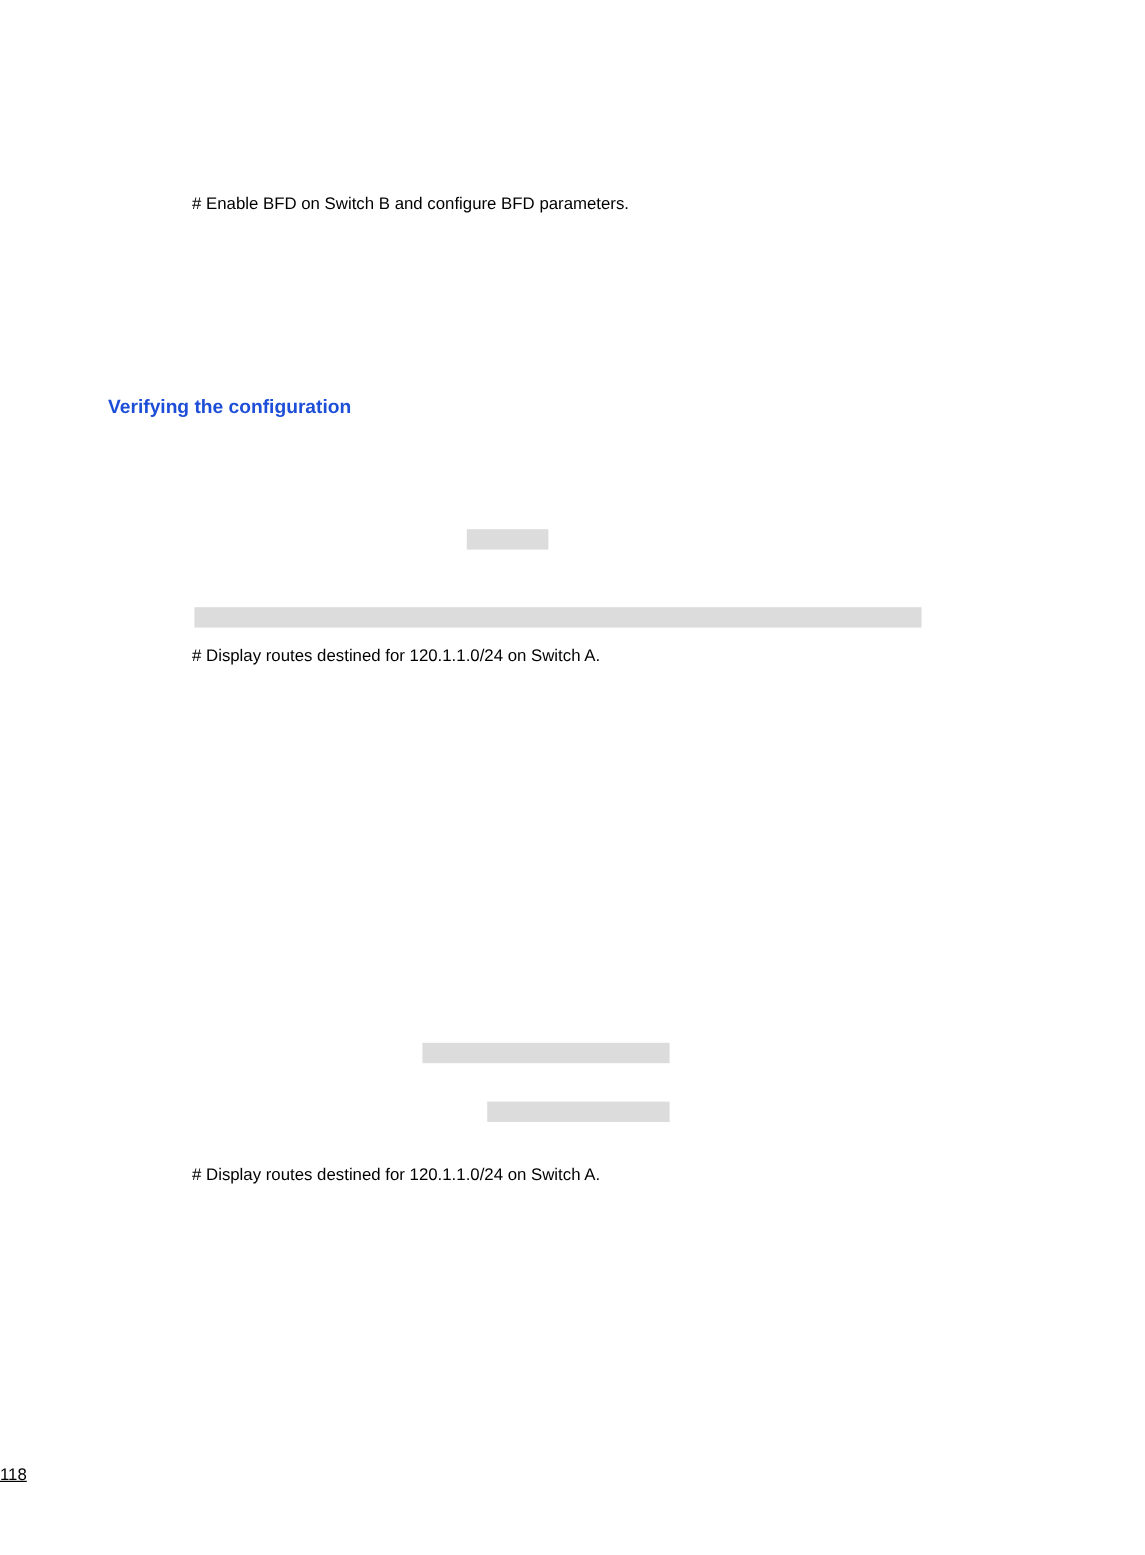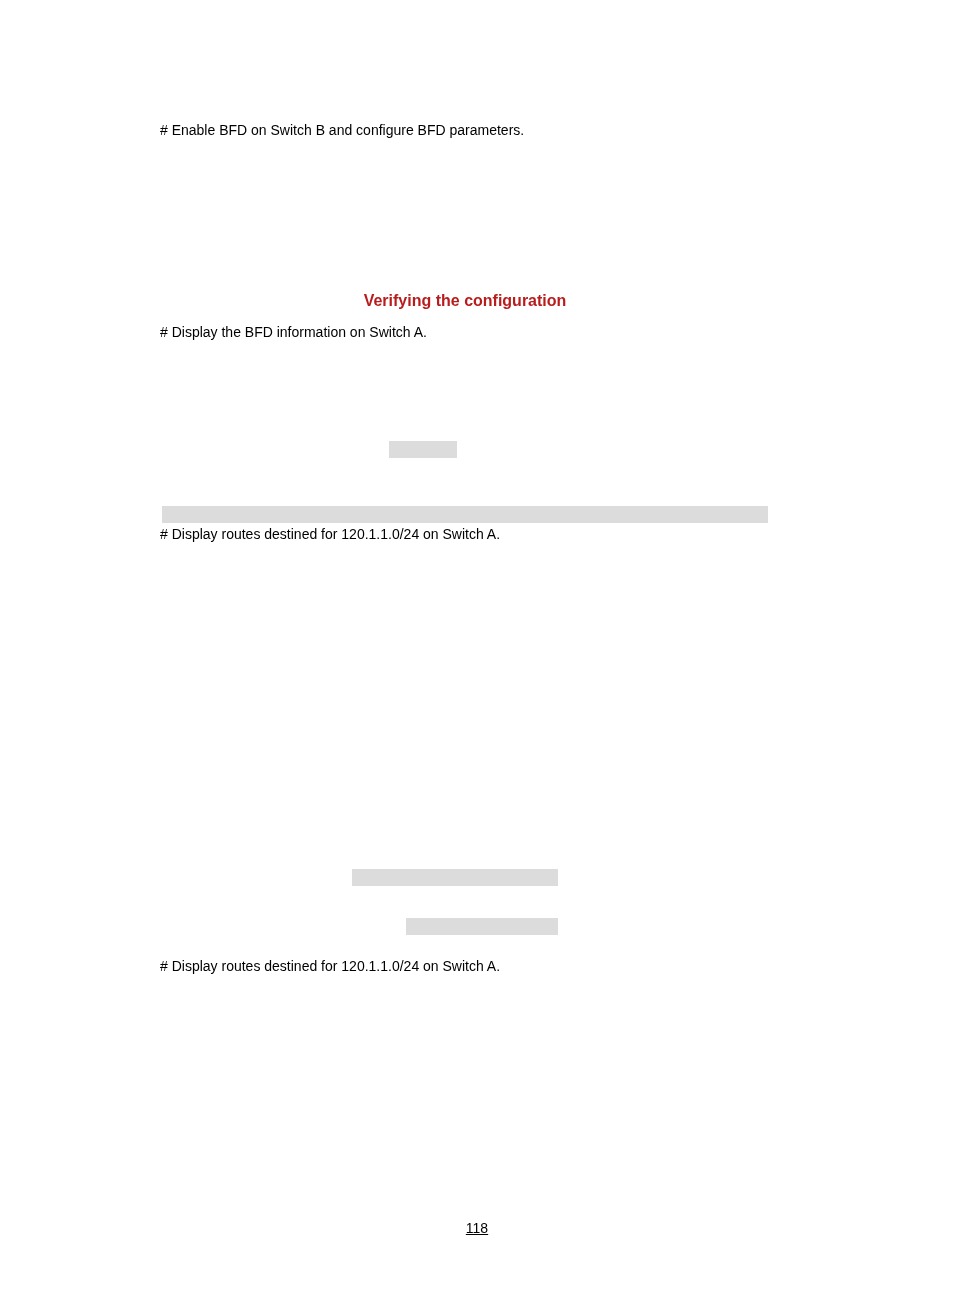--- a/index.html
+++ b/index.html
@@ -9,37 +9,37 @@
     background: #ffffff;
     color: #000000;
     width: 954px;
     height: 1296px;
     position: relative;
     box-sizing: border-box;
   }
   .page {
     padding: 120px 114px 60px 90px;
     box-sizing: border-box;
+    margin-top: 39px;
   }
   .indented-text {
     margin-left: 70px;
     font-size: 14px;
     line-height: 1.5;
     color: #000;
     margin-top: 0;
     margin-bottom: 6px;
   }
   .section-heading {
-    color: #b91c1c;
+    color: #1d4ed8;
     font-weight: bold;
     font-size: 16px;
     margin-top: 0;
     margin-bottom: 12px;
     margin-left: 0;
-    text-align: center;
   }
   .spacer-1 {
     height: 145px;
   }
   .spacer-2 {
     height: 95px;
   }
   .spacer-3 {
     height: 295px;
   }
@@ -73,37 +73,35 @@
     top: 918px;
     width: 152px;
     height: 17px;
     background: #dcdcdc;
   }
   .page-number {
     position: absolute;
     bottom: 60px;
     left: 0;
     width: 100%;
-    text-align: center;
     font-size: 14px;
     color: #000;
     text-decoration: underline;
   }
 </style>
 </head>
 <body>
 
 <div class="page">
   <p class="indented-text"># Enable BFD on Switch B and configure BFD parameters.</p>
 
   <div class="spacer-1"></div>
 
   <h3 class="section-heading">Verifying the configuration</h3>
 
-  <p class="indented-text"># Display the BFD information on Switch A.</p>
 
   <div class="spacer-2"></div>
 
   <div class="gray-block-1"></div>
   <div class="gray-block-2"></div>
 
   <div style="height:80px;"></div>
 
   <p class="indented-text"># Display routes destined for 120.1.1.0/24 on Switch A.</p>
 

